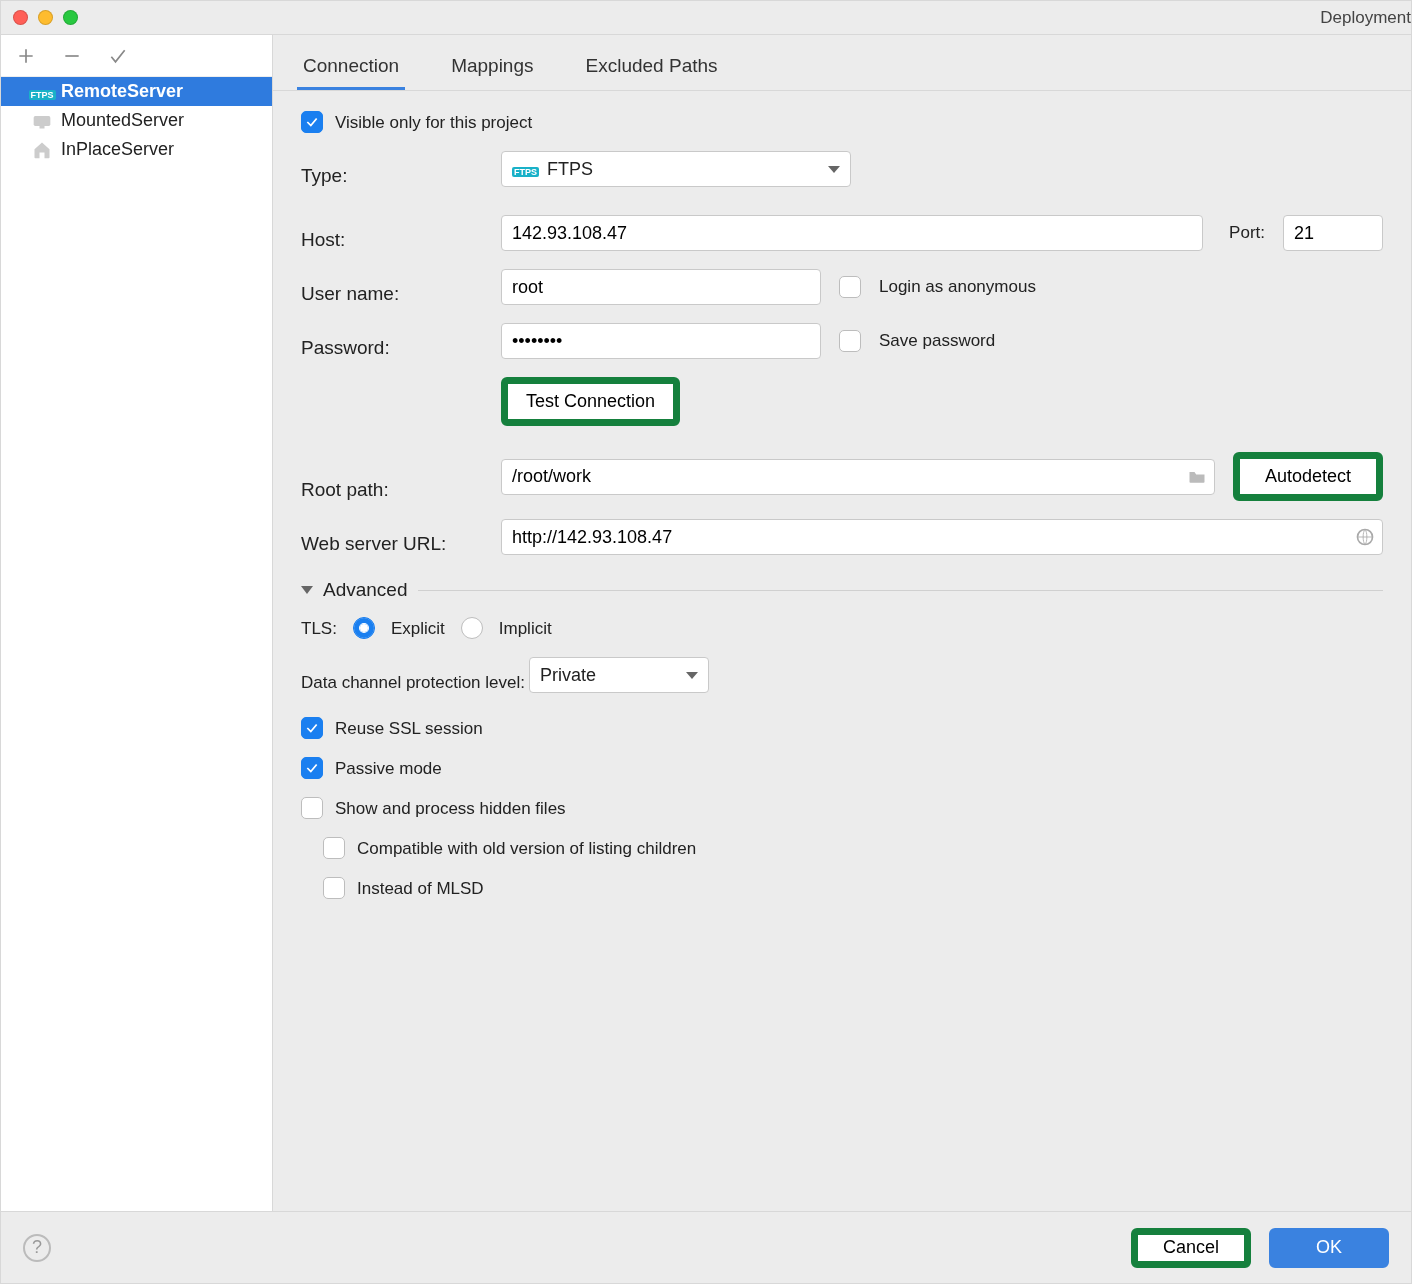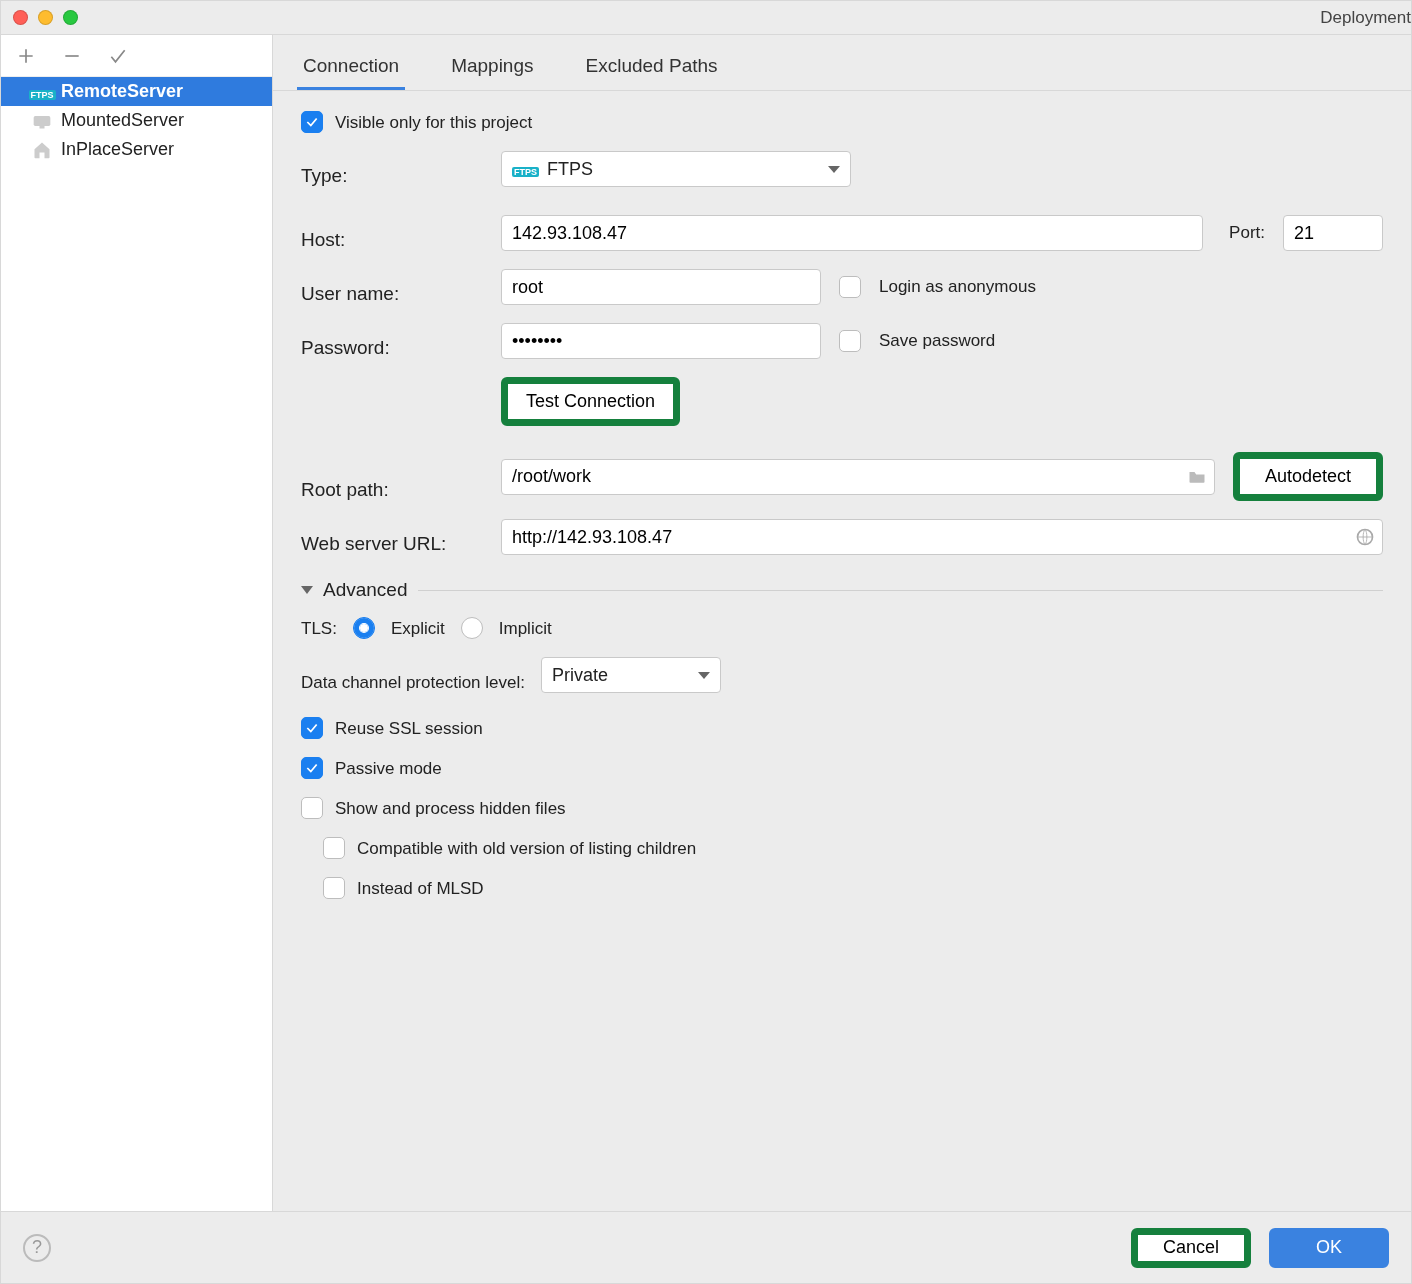--- a/index.html
+++ b/index.html
@@ -238,21 +238,21 @@
         </div>
 
         <div class="chk-row" style="gap:16px">
           <span>TLS:</span>
           <span class="radio checked"></span>
           <span>Explicit</span>
           <span class="radio"></span>
           <span>Implicit</span>
         </div>
 
-        <div class="chk-row" style="gap:16px">
+        <div class="chk-row" style="gap:4px">
           <span>Data channel protection level:</span>
           <div class="select" style="width:180px">
             <span>Private</span>
             <span class="caret"></span>
           </div>
         </div>
 
         <div style="height:6px"></div>
 
         <div class="chk-row">

